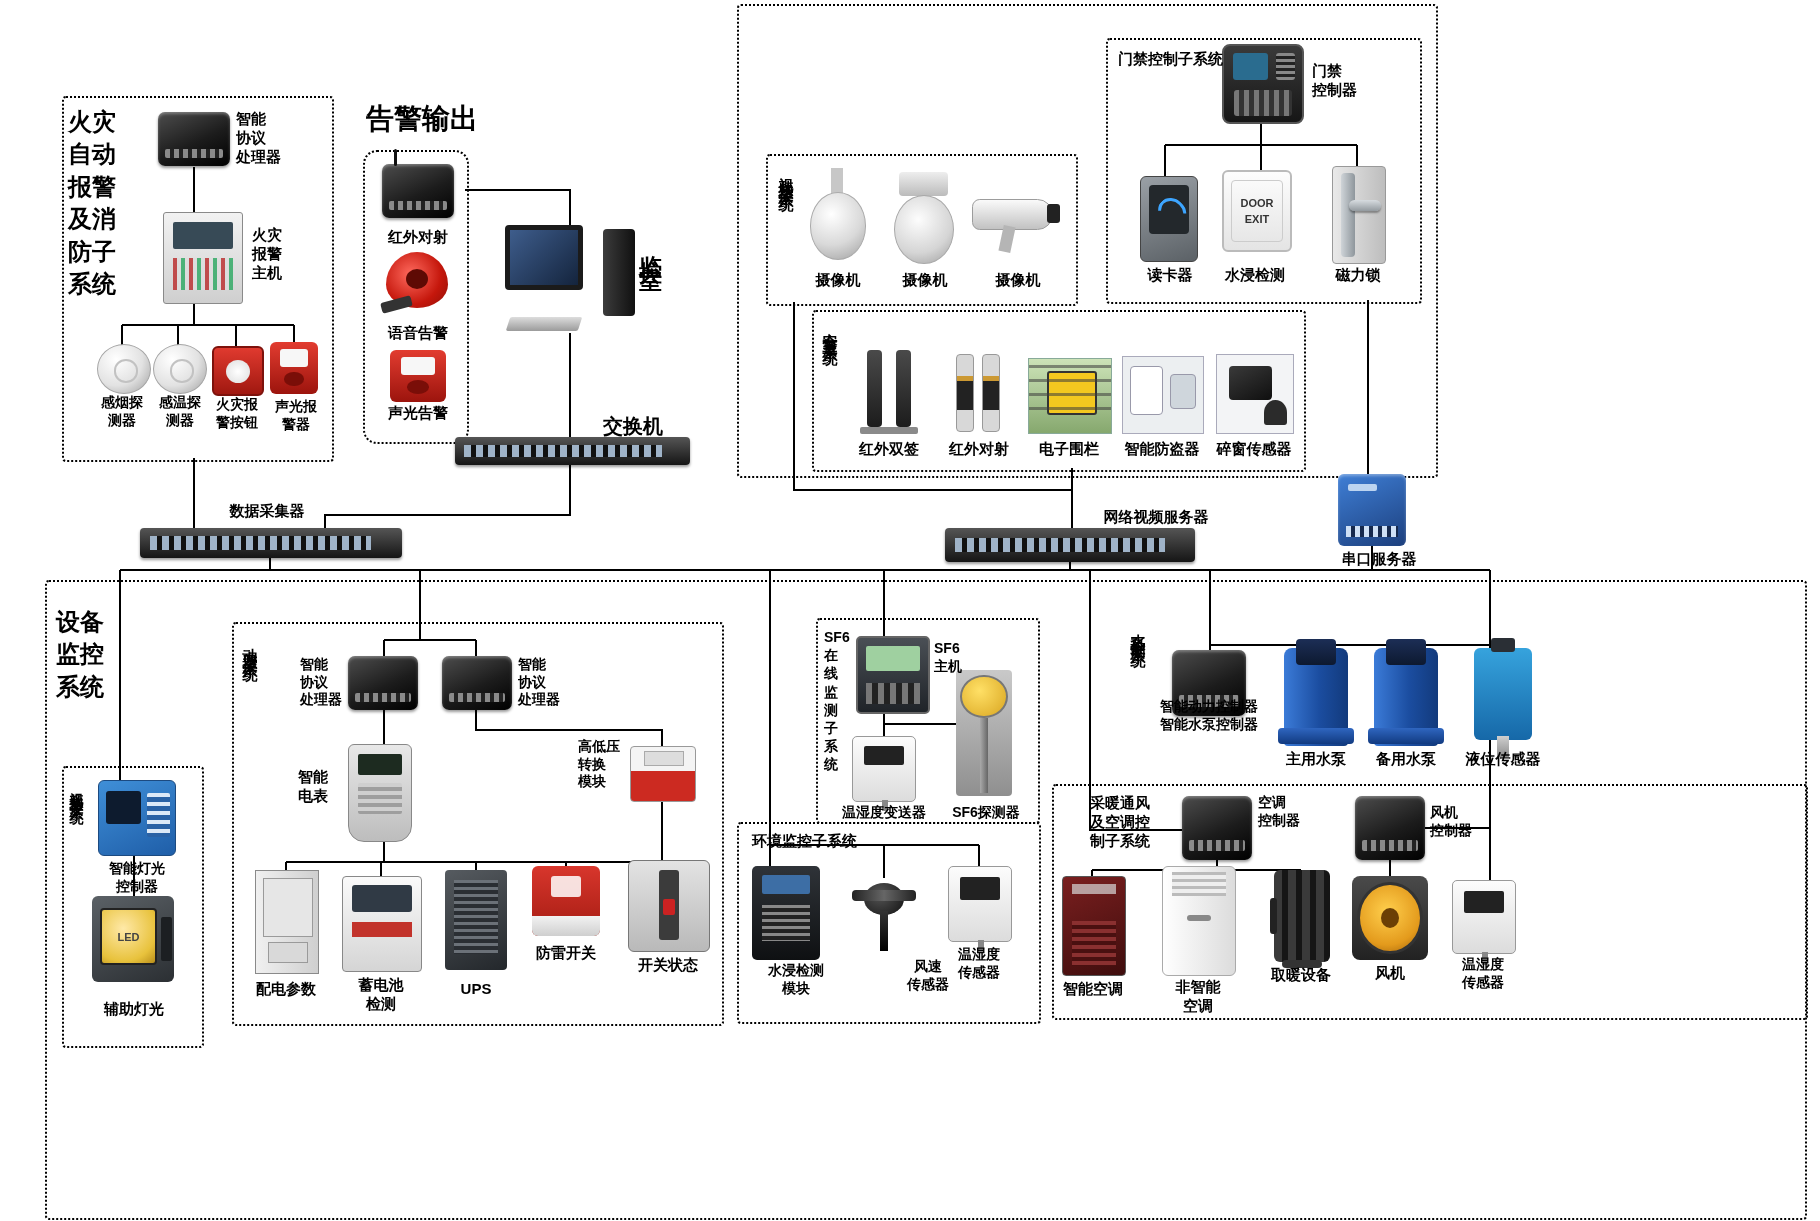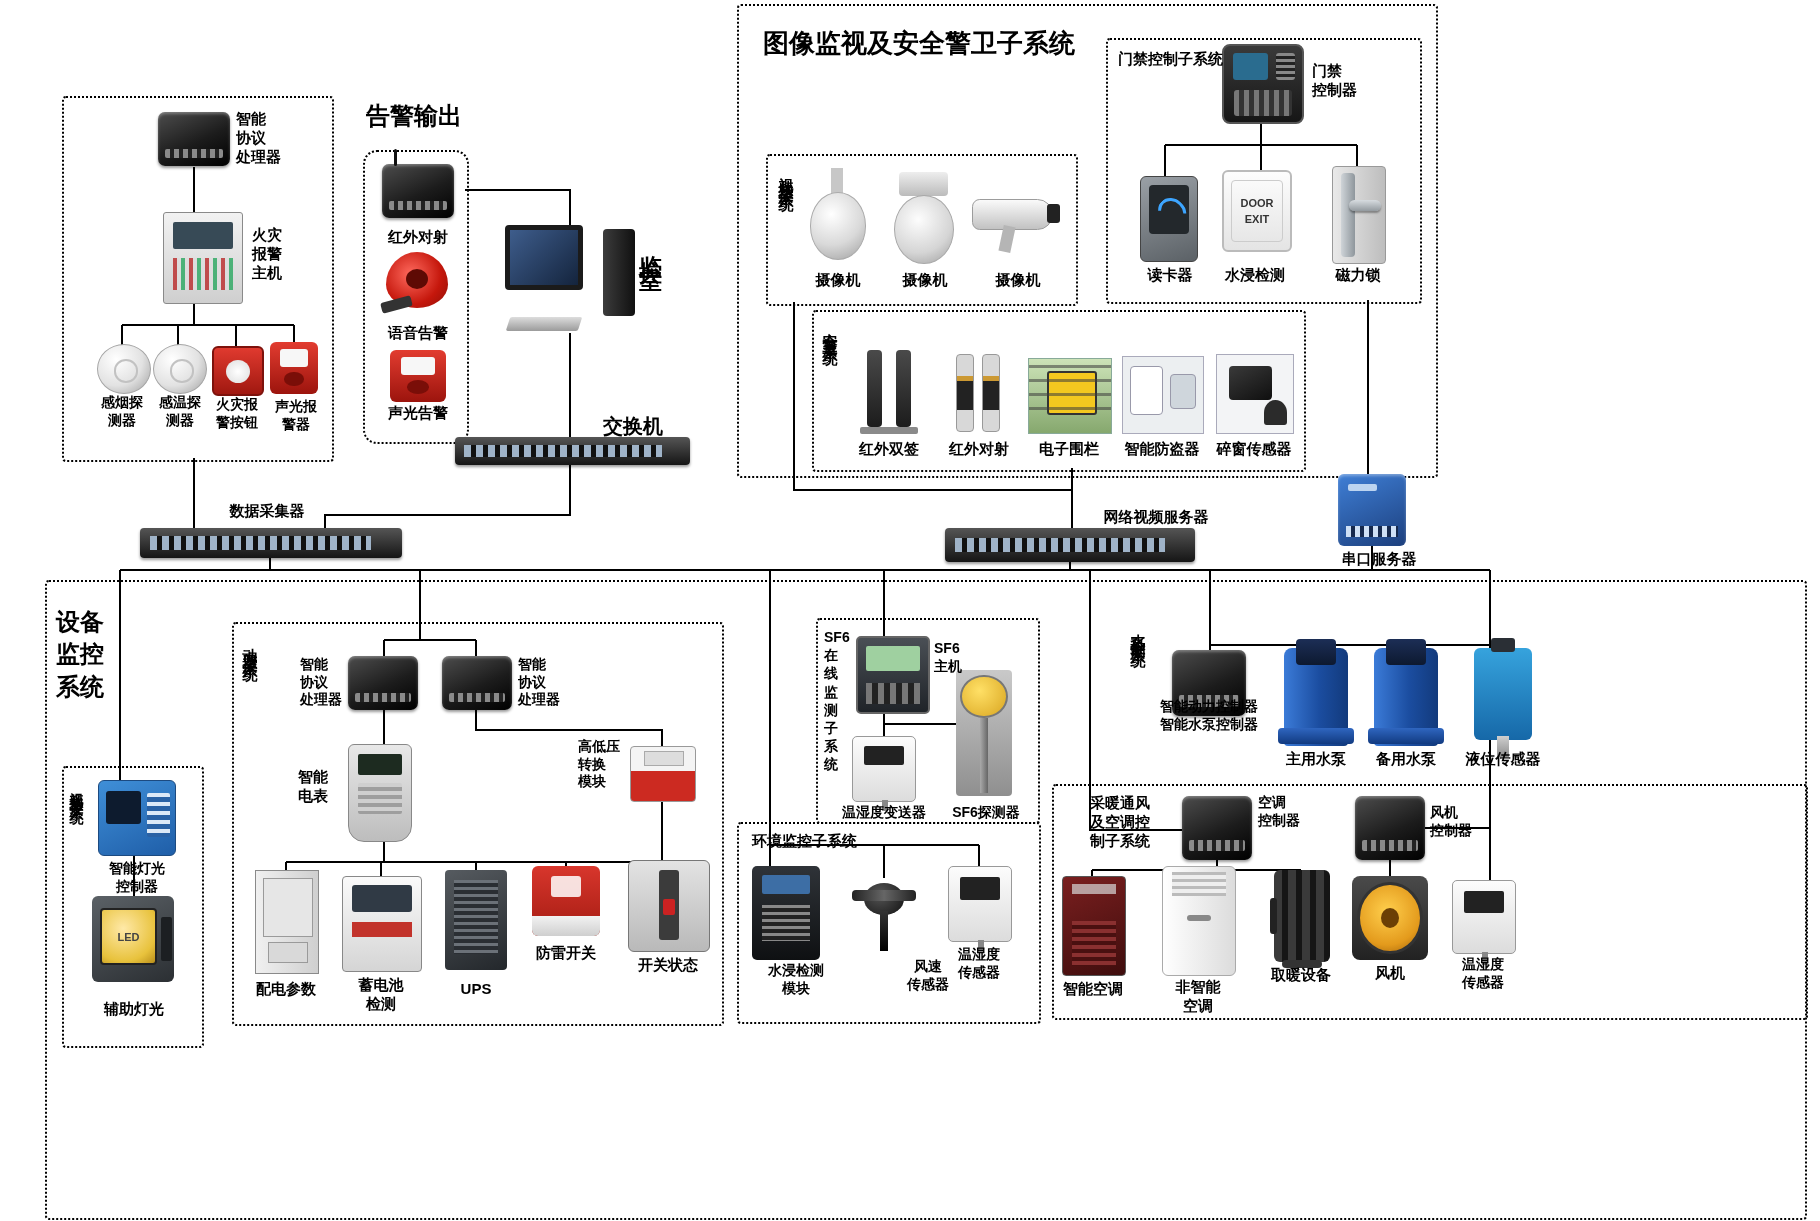--- a/index.html
+++ b/index.html
@@ -254,20 +254,21 @@
       <path d="M384,710 V744"></path>
       <path d="M384,840 V862 M286,862 H668 M286,862 V870 M381,862 V876 M476,862 V870 M566,862 V866"></path>
       <path d="M476,710 V730 H662 V746"></path>
       <path d="M662,800 V860"></path>
       <path d="M884,710 V736"></path>
       <path d="M884,724 H956"></path>
       <path d="M134,854 V896"></path>
     </g>
   </svg>
 
+  <div class="btitle" style="left:68px;top:106px;width:54px">火灾自动报警及消防子系统</div>
   <div class="dev d-router" style="left:158px;top:112px;width:72px;height:54px"></div>
   <div class="lbl la" style="left:236px;top:110px;width:64px">智能
 协议
 处理器</div>
   <div class="dev d-panel" style="left:163px;top:212px;width:78px;height:90px"></div>
   <div class="lbl la" style="left:252px;top:226px;width:64px">火灾
 报警
 主机</div>
 
   <div class="dev d-detector" style="left:97px;top:344px;width:52px;height:48px"></div>
@@ -276,36 +277,35 @@
   <div class="dev d-sounder" style="left:270px;top:342px;width:48px;height:52px"></div>
   <div class="lbl sm" style="left:92px;top:394px;width:60px">感烟探
 测器</div>
   <div class="lbl sm" style="left:150px;top:394px;width:60px">感温探
 测器</div>
   <div class="lbl sm" style="left:206px;top:396px;width:62px">火灾报
 警按钮</div>
   <div class="lbl sm" style="left:266px;top:398px;width:60px">声光报
 警器</div>
 
-  <div class="htitle" style="left:366px;top:100px;font-size:24px">告警输出</div>
+  <div class="htitle" style="left:366px;top:100px;font-size:28px">告警输出</div>
   <div class="dev d-router d-ant" style="left:382px;top:164px;width:72px;height:54px"></div>
   <div class="lbl" style="left:378px;top:228px;width:80px">红外对射</div>
   <div class="dev d-horn" style="left:386px;top:252px;width:62px;height:56px"></div>
   <div class="lbl" style="left:378px;top:324px;width:80px">语音告警</div>
   <div class="dev d-sounder" style="left:390px;top:350px;width:56px;height:52px"></div>
   <div class="lbl" style="left:378px;top:404px;width:80px">声光告警</div>
 
   <div class="dev d-computer" style="left:505px;top:225px;width:130px;height:108px">
       <i class="kb"></i>
     </div>
   <div class="vlbl vbig" style="left:636px;top:236px">监控室</div>
   <div class="lbl" style="left:598px;top:414px;width:70px;font-size:20px">交换机</div>
   <div class="dev d-switchbar" style="left:455px;top:437px;width:235px;height:28px"></div>
 
-  <div class="htitle" style="left:763px;top:26px">图像监视及安全警卫子系统</div>
 
   <div class="vlbl" style="left:776px;top:166px">视频监控子系统</div>
   <div class="dev d-domecam" style="left:806px;top:168px;width:62px;height:94px"></div>
   <div class="dev d-ptzcam" style="left:888px;top:172px;width:70px;height:94px"></div>
   <div class="dev d-bulletcam" style="left:972px;top:190px;width:92px;height:62px">
       <i class="mt"></i>
     </div>
   <div class="lbl" style="left:808px;top:271px;width:60px">摄像机</div>
   <div class="lbl" style="left:895px;top:271px;width:60px">摄像机</div>
   <div class="lbl" style="left:988px;top:271px;width:60px">摄像机</div>

